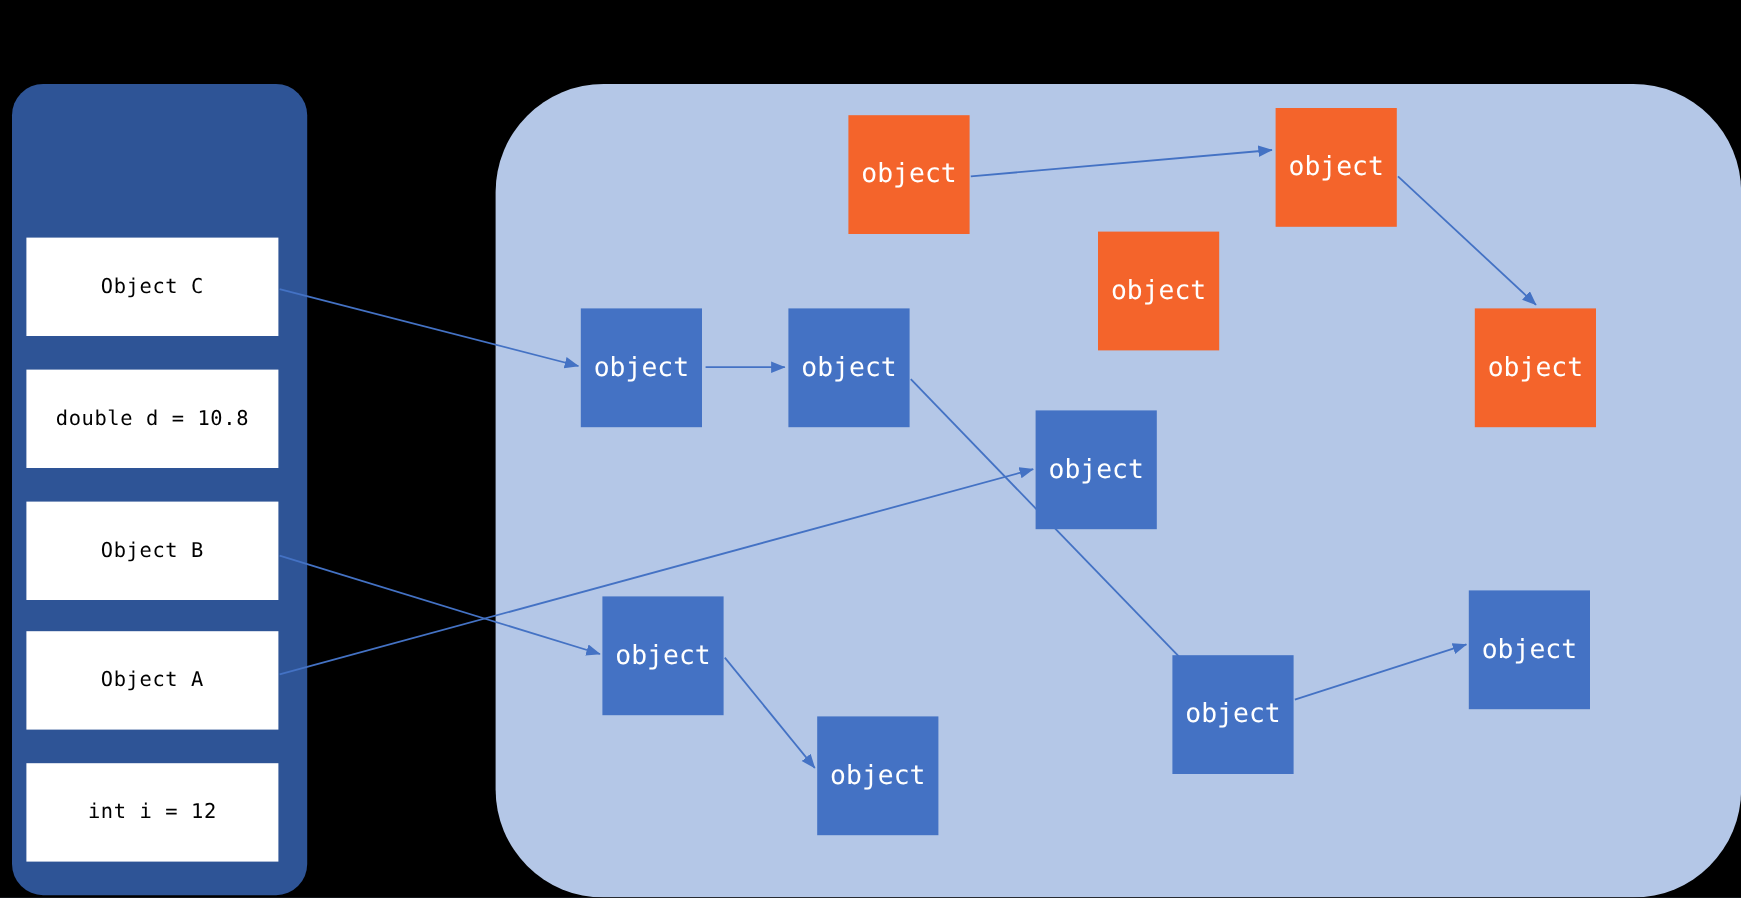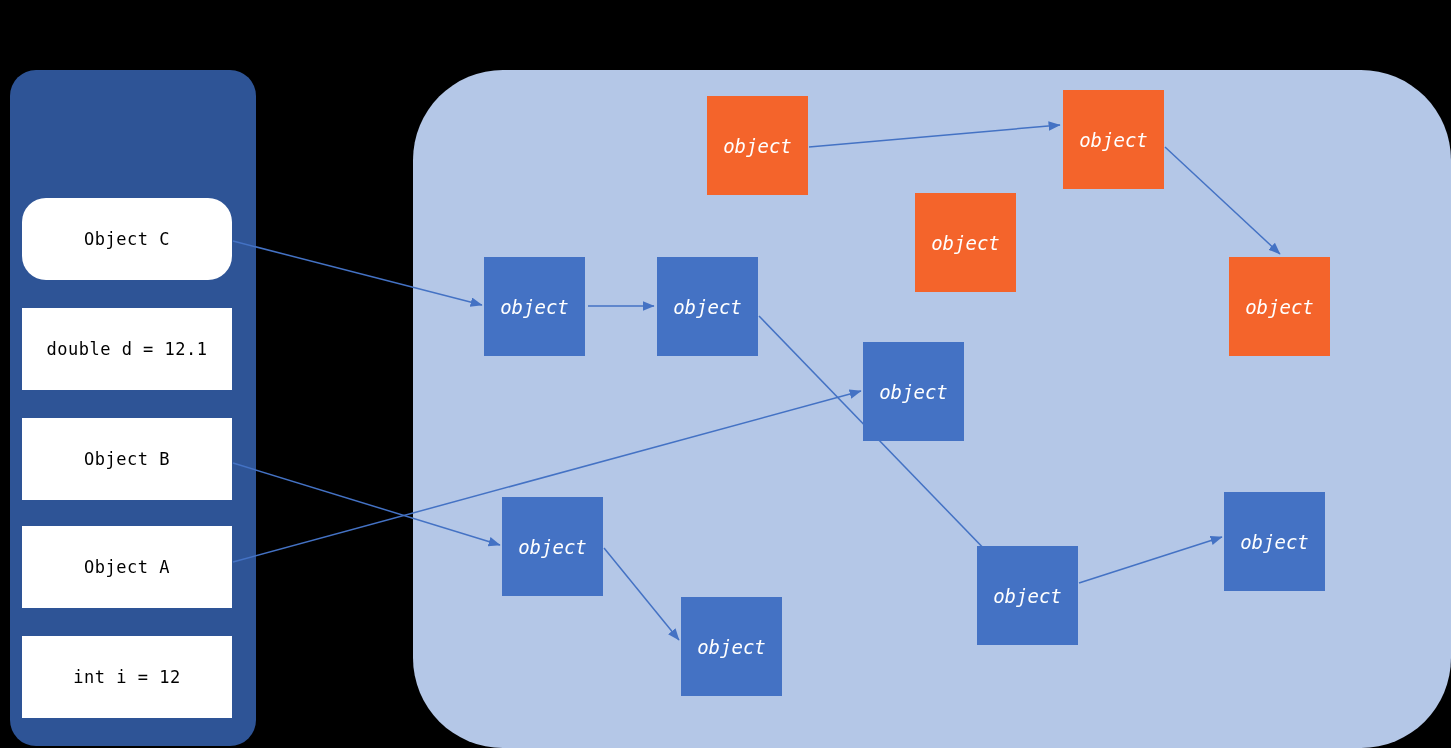--- a/index.html
+++ b/index.html
@@ -61,24 +61,23 @@
     position: absolute;
     width: 101px;
     height: 99px;
     display: flex;
     align-items: center;
     justify-content: center;
     z-index: 3;
   }
   .heap-node .node-label {
     color: #FFFFFF;
-    font-size: 19px;
+    font-size: 22px;
     font-family: "DejaVu Sans Mono", "Liberation Mono", monospace;
     white-space: nowrap;
-    font-style: italic;
   }
   .heap-node.blue  { background: #4472C4; }
   .heap-node.orange{ background: #F4642B; }
 
   
   #edge-layer-outer,
   #edge-layer-inner {
     position: absolute;
     left: 0;
     top: 0;
@@ -87,25 +86,25 @@
     pointer-events: none;
   }
   #edge-layer-inner { z-index: 2; }
 </style>
 </head>
 <body>
 
 <div id="stage">
 
   <div id="stack-panel">
-    <div class="stack-slot" style="top:128px;border-radius:24px;">
+    <div class="stack-slot" style="top:128px;">
       <span class="slot-label">Object C</span>
     </div>
     <div class="stack-slot" style="top:238px;">
-      <span class="slot-label">double d = 12.1</span>
+      <span class="slot-label">double d = 10.8</span>
     </div>
     <div class="stack-slot" style="top:348px;">
       <span class="slot-label">Object B</span>
     </div>
     <div class="stack-slot" style="top:456px;">
       <span class="slot-label">Object A</span>
     </div>
     <div class="stack-slot" style="top:566px;">
       <span class="slot-label">int i = 12</span>
     </div>

